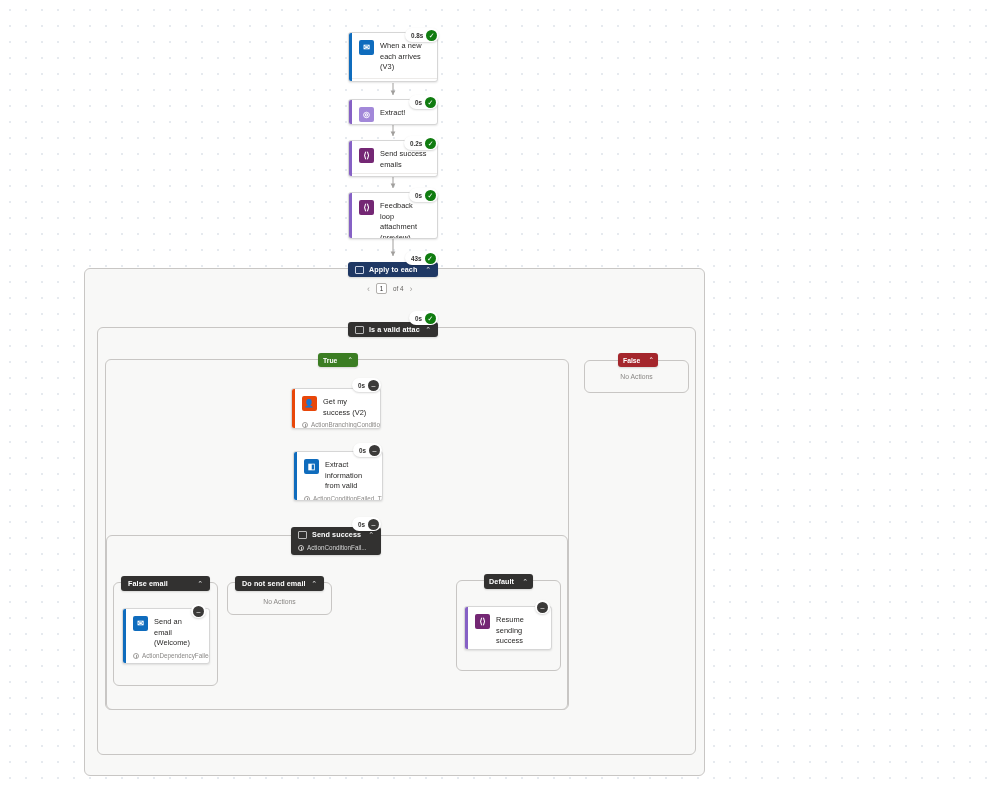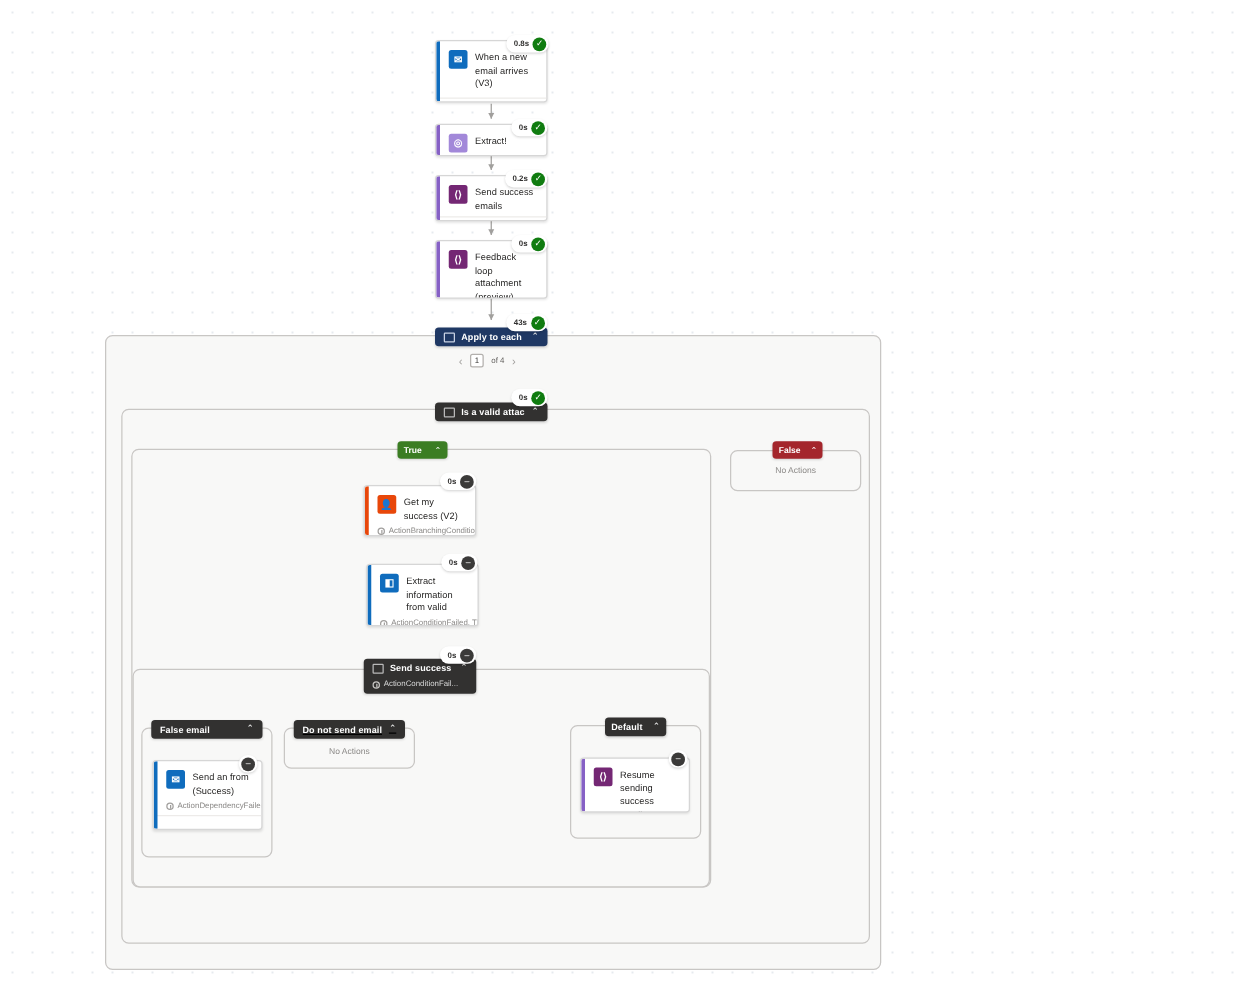--- a/index.html
+++ b/index.html
@@ -215,21 +215,21 @@
   <div class="scope" style="left:106px; top:535px; width:462px; height:175px;"></div>
   <div class="scope" style="left:113px; top:582px; width:105px; height:104px;"></div>
   <div class="scope" style="left:227px; top:582px; width:105px; height:33px;"></div>
   <div class="scope" style="left:456px; top:580px; width:105px; height:91px;"></div>
   <div class="scope" style="left:584px; top:360px; width:105px; height:33px;"></div>
 
   <div class="card" style="left:348px; top:32px; width:90px; height:50px;">
     <div class="accent" style="background:#0f6cbd;"></div>
     <div class="body">
       <div class="ico" style="background:#0f6cbd;">✉</div>
-      <div class="title">When a new email arrives (V3)</div>
+      <div class="title">When a new each arrives (V3)</div>
     </div>
     <div class="footer">
       
       
     </div>
   </div>
   <div class="dur" style="left:405px; top:28px;">
     <span class="t">0.8s</span>
     <span class="st ok">✓</span>
   </div>
@@ -374,36 +374,36 @@
     <div class="hdr">
       <span class="lbl">False email</span>
       <span class="chev">⌃</span>
     </div>
   </div>
 
   <div class="card" style="left:122px; top:608px; width:88px; height:56px;">
     <div class="accent" style="background:#0f6cbd;"></div>
     <div class="body" style="padding-bottom:2px;">
       <div class="ico" style="background:#0f6cbd;">✉</div>
-      <div class="title">Send an from (Success)</div>
+      <div class="title">Send an email (Welcome)</div>
     </div>
     <div class="errline">
       <span class="warnico"></span>
       <span>ActionDependencyFailed. ...</span>
     </div>
     <div class="footer" style="height:12px;">
       
       
     </div>
   </div>
   <div class="dur" style="left:191px; top:604px; padding-left:2px;">
     <span class="st skip">–</span>
   </div>
 
-  <div class="dk" style="left:235px; top:576px; width:89px;text-decoration:underline;">
+  <div class="dk" style="left:235px; top:576px; width:89px;">
     <div class="hdr">
       <span class="lbl">Do not send email</span>
       <span class="chev">⌃</span>
     </div>
   </div>
   <div class="noact" style="left:229px; top:590px; width:101px; height:22px; border:none; background:transparent;">
     <span>No Actions</span>
   </div>
 
   <div class="dk" style="left:484px; top:574px; width:49px;">

